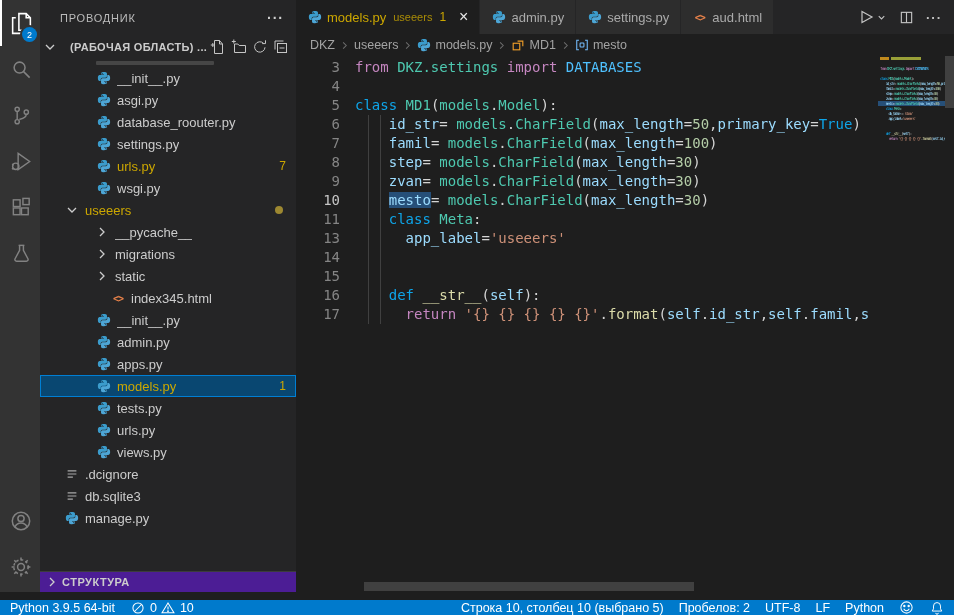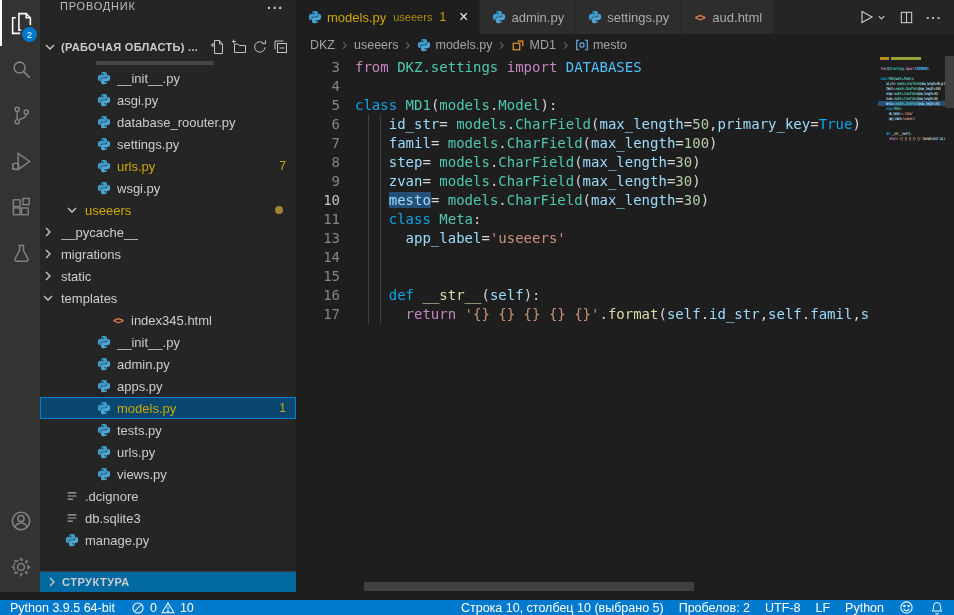--- a/index.html
+++ b/index.html
@@ -11,46 +11,46 @@
                display:flex;flex-direction:column;}
   .ab-item{width:40px;height:46px;display:flex;align-items:center;justify-content:center;
            color:#828282;position:relative;border-left:2px solid transparent;box-sizing:border-box;cursor:pointer;}
   .ab-item.active{color:#ffffff;border-left-color:#ffffff;}
   .ab-badge{position:absolute;right:3px;bottom:4px;min-width:15px;height:15px;border-radius:50%;
             background:#007acc;color:#fff;font-size:9px;display:flex;align-items:center;justify-content:center;
             box-shadow:0 0 0 2px #333;}
   .ab-bottom{margin-top:auto;margin-bottom:2px;}
   
   .sidebar{position:absolute;left:40px;top:0;width:256px;height:592px;background:#252526;overflow:hidden;}
-  .sb-title{height:35px;display:flex;padding:0 12px 0 20px;font-size:11px;
+  .sb-title{height:35px;display:flex;align-items:center;padding:0 12px 0 20px;font-size:11px;
             color:#bbbbbb;letter-spacing:.8px;}
   .sb-title .more{margin-left:auto;color:#cfcfcf;font-size:14px;font-weight:bold;cursor:pointer;letter-spacing:1px;}
   .ws-row{height:23px;display:flex;align-items:center;padding:0 6px 0 2px;font-weight:bold;
           font-size:11px;color:#cccccc;}
-  .ws-row .wlabel{white-space:nowrap;overflow:hidden;margin-left:3px;letter-spacing:.3px;text-align:right;}
+  .ws-row .wlabel{white-space:nowrap;overflow:hidden;margin-left:12px;letter-spacing:.3px;text-align:right;}
   .ws-actions{margin-left:auto;display:flex;gap:3px;color:#c5c5c5;}
   .ws-actions .ico{width:18px;height:18px;cursor:pointer;}
   .tree{position:absolute;top:58px;left:0;right:0;bottom:20px;overflow:hidden;}
   .tree-item{height:22px;display:flex;align-items:center;padding-right:10px;box-sizing:border-box;
              color:#cccccc;cursor:pointer;white-space:nowrap;}
   .tree-item .ico{width:16px;height:16px;flex:none;margin-right:5px;color:#cccccc;}
   .tree-item.d1{padding-left:24px;}
   .tree-item.d2{padding-left:56px;}
-  .tree-item.d2f{}
+  .tree-item.d2f{padding-left:54px;}
   .tree-item.d3{padding-left:70px;}
   .tree-item.selected{background:#094771;outline:1px solid #007fd4;outline-offset:-1px;}
   .tlabel{overflow:hidden;text-overflow:ellipsis;}
   .warn{color:#cca700;}
   .badge{margin-left:auto;font-size:12px;}
   .dot-badge{margin-left:auto;width:8px;height:8px;border-radius:50%;background:#9d8831;margin-right:3px;}
   .tree-sliver{height:9px;position:relative;overflow:hidden;}
   .sliver-bar{position:absolute;left:56px;top:3px;width:118px;height:4px;background:#777;opacity:.4;border-radius:1px;}
   .structure{position:absolute;left:0;right:0;bottom:0;height:20px;border-top:1px solid #3c3c3c;
              display:flex;align-items:center;font-weight:bold;font-size:11px;color:#cccccc;
-             letter-spacing:.5px;padding-left:4px;cursor:pointer;background:#0369a1;}
+             letter-spacing:.5px;padding-left:4px;cursor:pointer;background:#4c1d95;}
   .structure .ico{width:16px;height:16px;margin-right:2px;color:#cccccc;}
   
   .editor{position:absolute;left:296px;top:0;right:0;height:592px;background:#1e1e1e;}
   .tabbar{height:34px;background:#252526;display:flex;align-items:stretch;}
   .tab{display:flex;align-items:center;gap:5px;padding:0 11px;font-size:13px;background:#2d2d2d;
        color:#aaaaaa;border-right:1px solid #252526;cursor:pointer;white-space:nowrap;}
   .tab .ico{width:15px;height:15px;}
   .tab.active{background:#1e1e1e;color:#cca700;}
   .tab .desc{font-size:11px;opacity:.8;margin-left:2px;}
   .tab .tbadge{font-size:12px;margin-left:2px;}
@@ -316,28 +316,20 @@
           <span class="tlabel">migrations</span>
         </div>
         <div class="tree-item d2f">
           <span class="ico">
             <svg width="16" height="16" viewBox="0 0 16 16" fill="none" stroke="currentColor" stroke-width="1.3">
               <path d="M6 4l4 4-4 4"></path>
             </svg>
           </span>
           <span class="tlabel">static</span>
         </div>
-        <div class="tree-item d2f">
-          <span class="ico">
-            <svg width="16" height="16" viewBox="0 0 16 16" fill="none" stroke="currentColor" stroke-width="1.3">
-              <path d="M4 6l4 4 4-4"></path>
-            </svg>
-          </span>
-          <span class="tlabel">templates</span>
-        </div>
         <div class="tree-item d3">
           <span class="ico">
             <span class="html-ico">&lt;&gt;</span>
           </span>
           <span class="tlabel">index345.html</span>
         </div>
         <div class="tree-item d2">
           <span class="ico">
             <svg width="14" height="14" viewBox="0 0 32 32">
               <path fill="#3b9ccc" d="M15.9 2c-7 0-6.6 3-6.6 3v3.2h6.7v1H6.6S2 8.6 2 15.8c0 7.2 4 6.9 4 6.9h2.4v-3.3s-.1-4 3.9-4h6.7s3.8.1 3.8-3.7V5.8S23.4 2 15.9 2z"></path>

